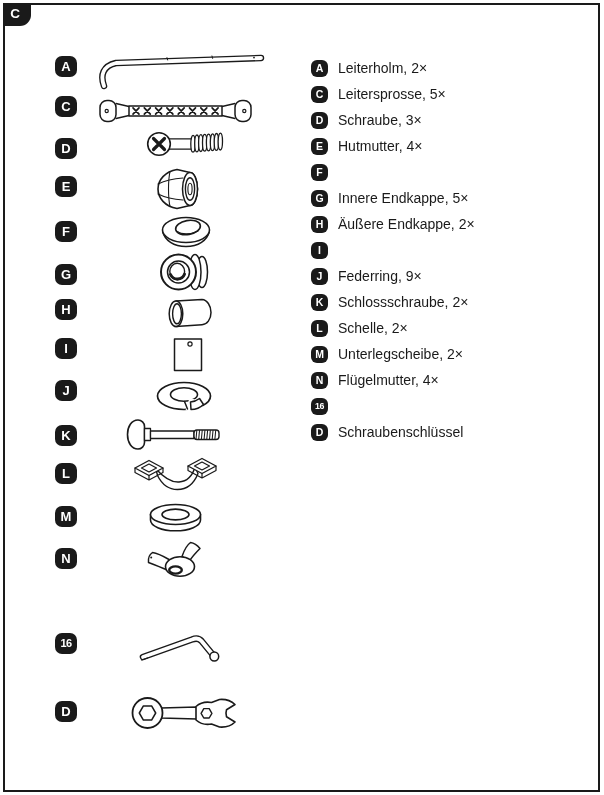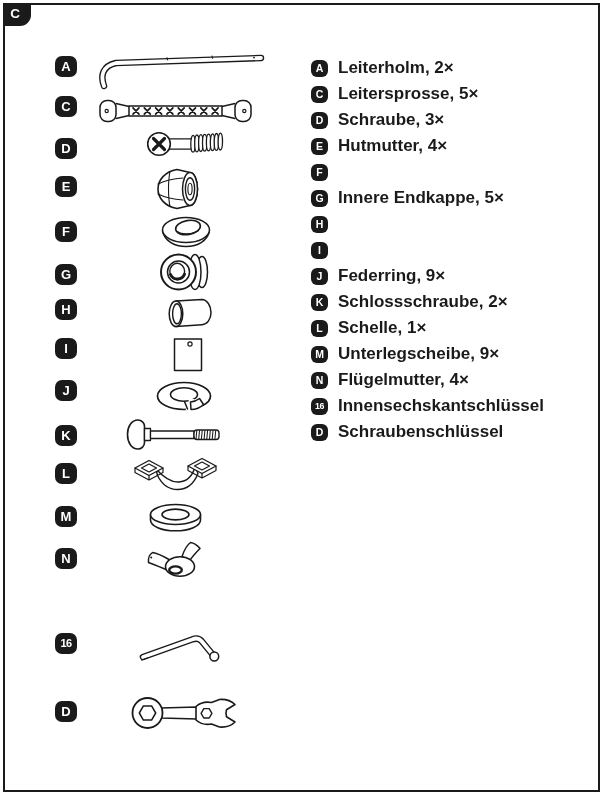--- a/index.html
+++ b/index.html
@@ -14,21 +14,21 @@
   .badge{position:absolute;left:55px;width:22px;height:21px;background:#1a1a1a;
          border-radius:7px;color:#fff;font-weight:bold;font-size:13px;line-height:1;
          display:flex;align-items:center;justify-content:center;}
   .badge.wide{font-size:11px;letter-spacing:-0.5px;}
   svg.part{position:absolute;overflow:visible;}
   .lgd{position:absolute;left:311px;height:26px;display:flex;align-items:center;gap:10px;}
   .lgd .b{width:17px;height:17px;border-radius:6px;background:#1a1a1a;color:#fff;
           font-weight:bold;font-size:10.5px;line-height:1;flex:none;
           display:flex;align-items:center;justify-content:center;}
   .lgd .b.wide{font-size:8.8px;letter-spacing:-0.4px;}
-  .lgd .t{font-size:17px;white-space:nowrap;font-weight:bold;}
+  .lgd .t{font-size:14px;white-space:nowrap;}
 </style>
 </head>
 <body>
 
 <div class="page">
   <div class="frame"></div>
   <div class="tab">
     <span>C</span>
   </div>
 
@@ -239,45 +239,45 @@
   </div>
   <div class="lgd" style="top:159px">
     <span class="b">F</span>
   </div>
   <div class="lgd" style="top:185px">
     <span class="b">G</span>
     <span class="t">Innere Endkappe, 5×</span>
   </div>
   <div class="lgd" style="top:211px">
     <span class="b">H</span>
+    <span class="t">Äußere Endkappe, 2×</span>
   </div>
   <div class="lgd" style="top:237px">
     <span class="b">I</span>
   </div>
   <div class="lgd" style="top:263px">
     <span class="b">J</span>
     <span class="t">Federring, 9×</span>
   </div>
   <div class="lgd" style="top:289px">
     <span class="b">K</span>
     <span class="t">Schlossschraube, 2×</span>
   </div>
   <div class="lgd" style="top:315px">
     <span class="b">L</span>
-    <span class="t">Schelle, 1×</span>
+    <span class="t">Schelle, 2×</span>
   </div>
   <div class="lgd" style="top:341px">
     <span class="b">M</span>
-    <span class="t">Unterlegscheibe, 9×</span>
+    <span class="t">Unterlegscheibe, 2×</span>
   </div>
   <div class="lgd" style="top:367px">
     <span class="b">N</span>
     <span class="t">Flügelmutter, 4×</span>
   </div>
   <div class="lgd" style="top:393px">
     <span class="b wide">16</span>
-    <span class="t">Innensechskantschlüssel</span>
   </div>
   <div class="lgd" style="top:419px">
     <span class="b">D</span>
     <span class="t">Schraubenschlüssel</span>
   </div>
 </div>
 
 </body></html>

